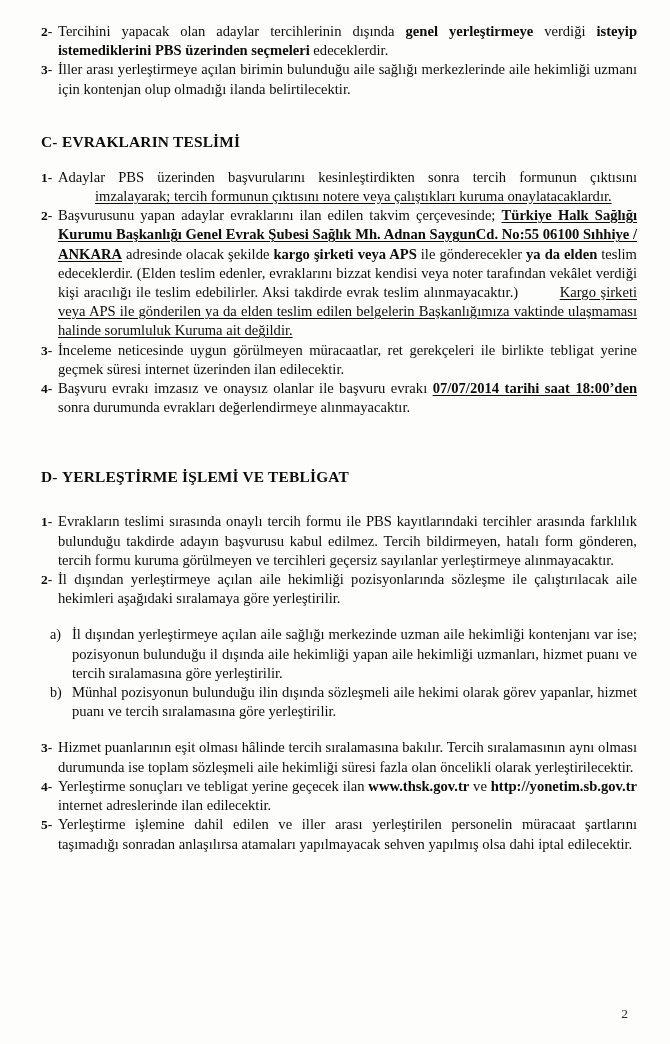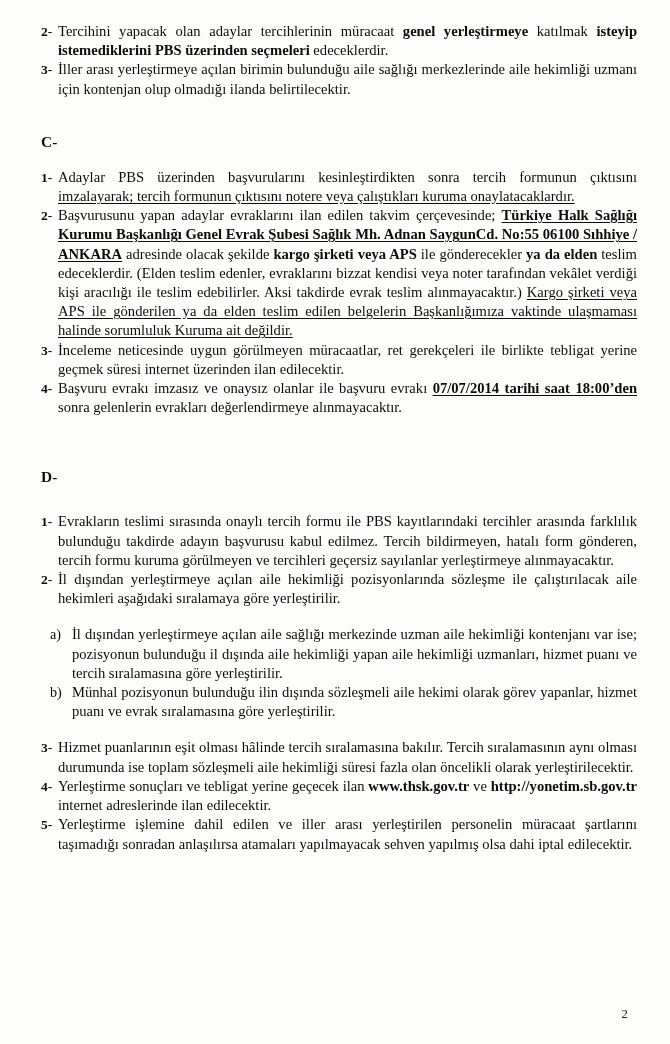--- a/index.html
+++ b/index.html
@@ -70,21 +70,21 @@
     letter-spacing: .2px;
   }
   .heading .h-letter {
     flex: 0 0 auto;
     width: 21px;
   }
   .heading .h-text { flex: 0 1 auto; }
 
   
   b, .b { font-weight: bold; }
-  .u  { text-decoration: underline; text-underline-offset: 2px; }
+  .u  { text-decoration: underline; text-underline-offset: 2px; margin-left: 37px; }
   .bu { font-weight: bold; text-decoration: underline; text-underline-offset: 2px; }
   .gap-md { height: 17px; }
   .gap-lg { height: 26px; }
   .gap-xl { height: 34px; }
 
   .page-number {
     position: absolute;
     right: 42px;
     bottom: 22px;
     font-size: 13.5px;
@@ -93,60 +93,62 @@
 </style>
 </head>
 <body>
 
 <div class="page">
   <div class="content">
 
     <div>
       <div class="item">
         <span class="marker">2-</span>
-        <span class="body"><span>Tercihini yapacak olan adaylar tercihlerinin müracaat </span><span class="b">genel yerleştirmeye</span><span> katılmak </span><span class="b">isteyip istemediklerini PBS üzerinden seçmeleri</span><span> edeceklerdir.</span></span>
+        <span class="body"><span>Tercihini yapacak olan adaylar tercihlerinin dışında </span><span class="b">genel yerleştirmeye</span><span> verdiği </span><span class="b">isteyip istemediklerini PBS üzerinden seçmeleri</span><span> edeceklerdir.</span></span>
       </div>
       <div class="item">
         <span class="marker">3-</span>
         <span class="body"><span>İller arası yerleştirmeye açılan birimin bulunduğu aile sağlığı merkezlerinde aile hekimliği uzmanı için kontenjan olup olmadığı ilanda belirtilecektir.</span></span>
       </div>
     </div>
 
     <div class="gap-xl"></div>
 
     <div class="heading">
       <span class="h-letter">C-</span>
+      <span class="h-text">EVRAKLARIN TESLİMİ</span>
     </div>
 
     <div class="gap-md"></div>
 
     <div>
       <div class="item">
         <span class="marker">1-</span>
         <span class="body"><span>Adaylar PBS üzerinden başvurularını kesinleştirdikten sonra tercih formunun çıktısını </span><span class="u">imzalayarak; tercih formunun çıktısını notere veya çalıştıkları kuruma onaylatacaklardır.</span></span>
       </div>
       <div class="item">
         <span class="marker">2-</span>
         <span class="body"><span>Başvurusunu yapan adaylar evraklarını ilan edilen takvim çerçevesinde; </span><span class="bu">Türkiye Halk Sağlığı Kurumu Başkanlığı Genel Evrak Şubesi Sağlık Mh. Adnan SaygunCd. No:55 06100 Sıhhiye / ANKARA</span><span> adresinde olacak şekilde </span><span class="b">kargo şirketi veya APS</span><span> ile gönderecekler </span><span class="b">ya da elden</span><span> teslim edeceklerdir. (Elden teslim edenler, evraklarını bizzat kendisi veya noter tarafından vekâlet verdiği kişi aracılığı ile teslim edebilirler. Aksi takdirde evrak teslim alınmayacaktır.) </span><span class="u">Kargo şirketi veya APS ile gönderilen ya da elden teslim edilen belgelerin Başkanlığımıza vaktinde ulaşmaması halinde sorumluluk Kuruma ait değildir.</span></span>
       </div>
       <div class="item">
         <span class="marker">3-</span>
         <span class="body"><span>İnceleme neticesinde uygun görülmeyen müracaatlar, ret gerekçeleri ile birlikte tebligat yerine geçmek süresi internet üzerinden ilan edilecektir.</span></span>
       </div>
       <div class="item">
         <span class="marker">4-</span>
-        <span class="body"><span>Başvuru evrakı imzasız ve onaysız olanlar ile başvuru evrakı </span><span class="bu">07/07/2014 tarihi saat 18:00’den</span><span> sonra gelenlerin evrakları değerlendirmeye alınmayacaktır.</span></span>
+        <span class="body"><span>Başvuru evrakı imzasız ve onaysız olanlar ile başvuru evrakı </span><span class="bu">07/07/2014 tarihi saat 18:00’den</span><span> sonra durumunda evrakları değerlendirmeye alınmayacaktır.</span></span>
       </div>
     </div>
 
     <div class="gap-xl"></div>
     <div class="gap-md"></div>
 
     <div class="heading">
       <span class="h-letter">D-</span>
+      <span class="h-text">YERLEŞTİRME İŞLEMİ VE TEBLİGAT</span>
     </div>
 
     <div class="gap-lg"></div>
 
     <div>
       <div class="item">
         <span class="marker">1-</span>
         <span class="body"><span>Evrakların teslimi sırasında onaylı tercih formu ile PBS kayıtlarındaki tercihler arasında farklılık bulunduğu takdirde adayın başvurusu kabul edilmez. Tercih bildirmeyen, hatalı form gönderen, tercih formu kuruma görülmeyen ve tercihleri geçersiz sayılanlar yerleştirmeye alınmayacaktır.</span></span>
       </div>
       <div class="item">
@@ -157,21 +159,21 @@
 
     <div class="gap-md"></div>
 
     <div>
       <div class="item subitem">
         <span class="marker">a)</span>
         <span class="body"><span>İl dışından yerleştirmeye açılan aile sağlığı merkezinde uzman aile hekimliği kontenjanı var ise; pozisyonun bulunduğu il dışında aile hekimliği yapan aile hekimliği uzmanları, hizmet puanı ve tercih sıralamasına göre yerleştirilir.</span></span>
       </div>
       <div class="item subitem">
         <span class="marker">b)</span>
-        <span class="body"><span>Münhal pozisyonun bulunduğu ilin dışında sözleşmeli aile hekimi olarak görev yapanlar, hizmet puanı ve evrak sıralamasına göre yerleştirilir.</span></span>
+        <span class="body"><span>Münhal pozisyonun bulunduğu ilin dışında sözleşmeli aile hekimi olarak görev yapanlar, hizmet puanı ve tercih sıralamasına göre yerleştirilir.</span></span>
       </div>
     </div>
 
     <div class="gap-md"></div>
 
     <div>
       <div class="item">
         <span class="marker">3-</span>
         <span class="body"><span>Hizmet puanlarının eşit olması hâlinde tercih sıralamasına bakılır. Tercih sıralamasının aynı olması durumunda ise toplam sözleşmeli aile hekimliği süresi fazla olan öncelikli olarak yerleştirilecektir.</span></span>
       </div>

